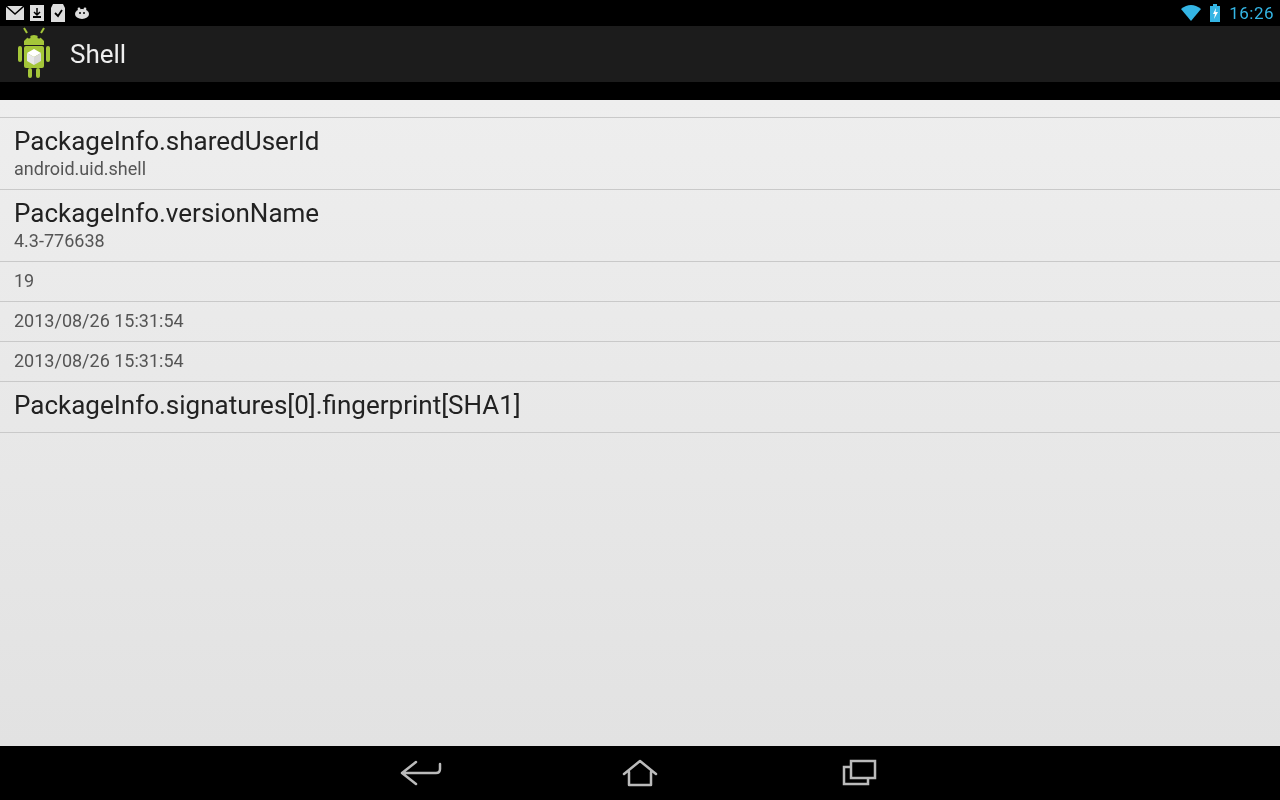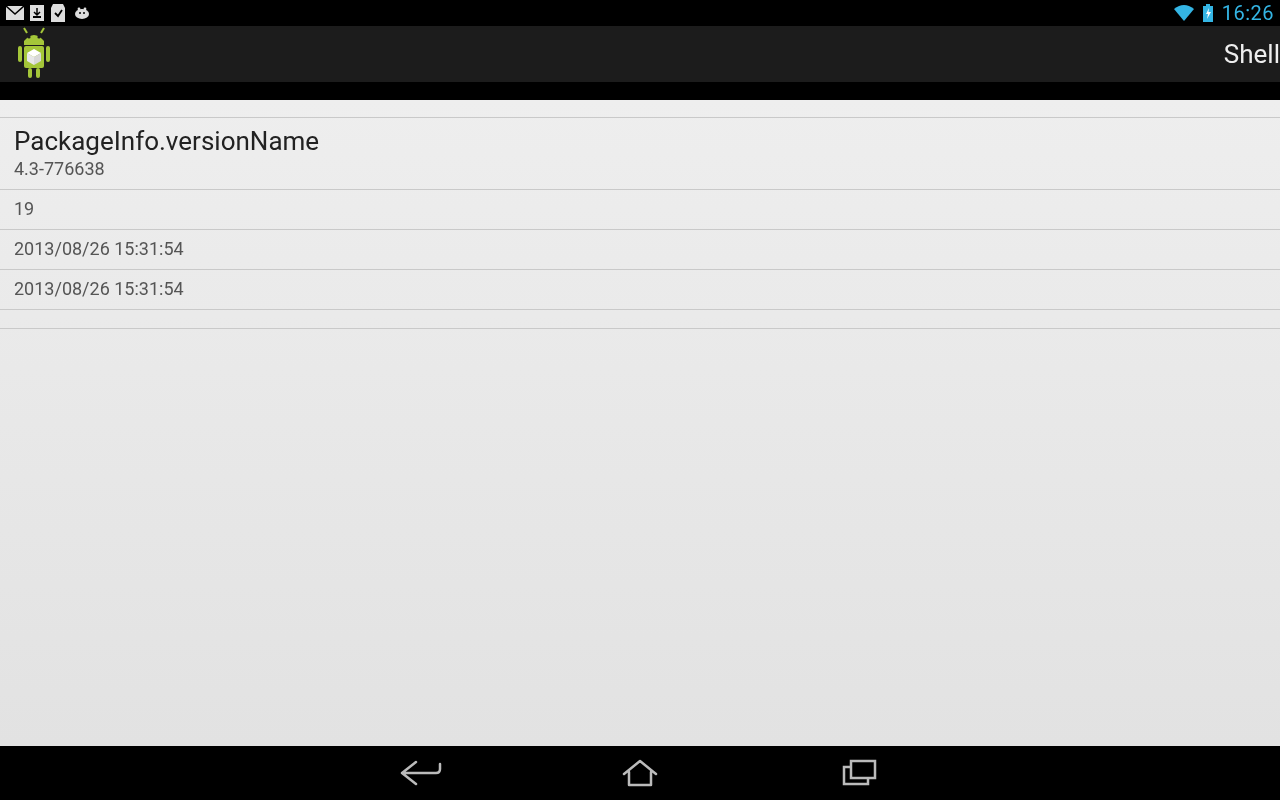--- a/index.html
+++ b/index.html
@@ -27,32 +27,31 @@
   }
   .status-right { gap: 8px; }
   .status-icon {
     color: #ddd;
     display: inline-flex;
     align-items: center;
     justify-content: center;
   }
   .time {
     color: #34b5e4;
-    font-size: 20px;
+    font-size: 17px;
     letter-spacing: 0.5px;
   }
   
   .action-bar {
     height: 56px;
     background: #1c1c1c;
     display: flex;
     align-items: center;
     padding-left: 10px;
     gap: 12px;
-    justify-content: space-between;
   }
   .app-title {
     font-size: 26px;
     font-weight: 400;
     color: #eee;
   }
   .android-head { position: relative; width: 48px; height: 54px; }
   
   .list-wrap {
     position: absolute;
@@ -174,33 +173,38 @@
   </span>
   <span class="app-title">Shell</span>
 </div>
 
 <div class="list-wrap">
   <div class="list-inner">
     <div class="row" style="padding-top:0;padding-bottom:4px">
       <div class="value" style="visibility:hidden">.</div>
     </div>
     <div class="row">
+      <div class="title">PackageInfo.sharedUserId</div>
+      <div class="value">android.uid.shell</div>
+    </div>
+    <div class="row">
       <div class="title">PackageInfo.versionName</div>
       <div class="value">4.3-776638</div>
     </div>
     <div class="row">
       <div class="value">19</div>
     </div>
     <div class="row">
       <div class="value">2013/08/26 15:31:54</div>
     </div>
     <div class="row">
       <div class="value">2013/08/26 15:31:54</div>
     </div>
     <div class="row">
+      <div class="title">PackageInfo.signatures[0].fingerprint[SHA1]</div>
     </div>
   </div>
 </div>
 
 <div class="nav-bar">
   <span class="nav-btn">
     <svg width="44" height="30" viewBox="0 0 44 30">
         <path d="M18 4 L4 15 L18 26 M6 15 H38 Q42 15 42 11 V6" fill="none" stroke="#bbb" stroke-width="2.5" stroke-linejoin="round" stroke-linecap="round"></path>
       </svg>
   </span>

